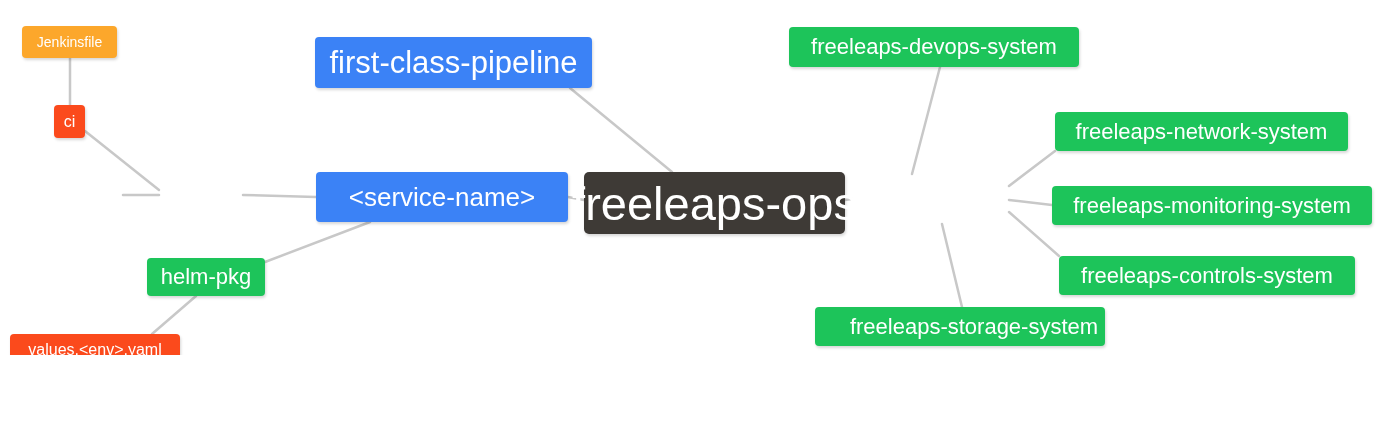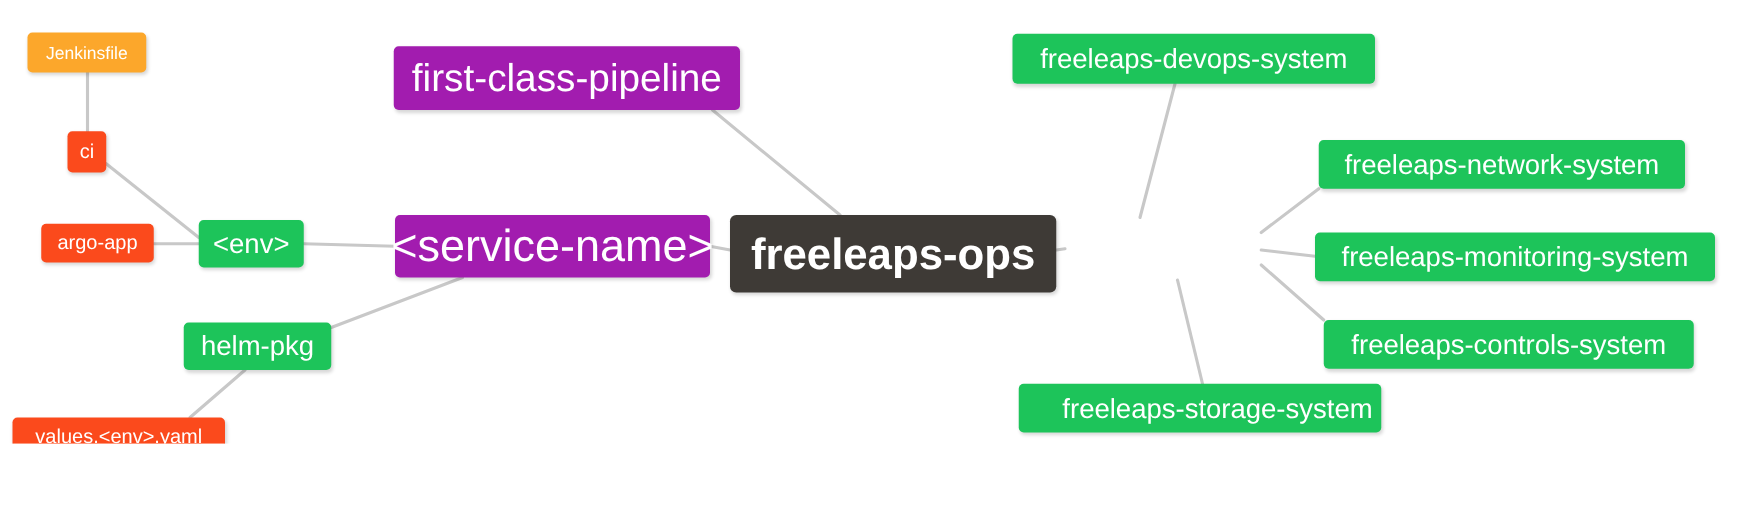--- a/index.html
+++ b/index.html
@@ -40,28 +40,28 @@
     box-shadow: 1px 2px 3px rgba(0,0,0,0.16);
     z-index: 2;
     cursor: default;
     letter-spacing: 0px;
   }
   .node-root {
     background: #3e3a36;
     border-radius: 5px;
     font-size: 35px;
   }
-  .node-blue   { background: #a21caf; }
+  .node-blue   { background: #3b82f6; }
   .node-green  { background: #1dc45a; }
   .node-orange { background: #fca72b; }
   .node-red    { background: #fb4a1c; }
 
-  .size-xl  { font-size: 35px; font-weight: bold; }
+  .size-xl  { font-size: 47px; }
   .size-lg  { font-size: 31px; }
-  .size-md  { font-size: 36px; }
+  .size-md  { font-size: 26px; }
   .size-sm  { font-size: 22px; }
   .size-xs  { font-size: 16px; }
   .size-xxs { font-size: 14px; }
 </style>
 </head>
 <body>
 
 <div id="mindmap">
   <svg id="edges" viewBox="0 0 1390 421" width="1390" height="421" xmlns="http://www.w3.org/2000/svg">
       <line x1="70" y1="58" x2="70" y2="105" stroke="#c8c8c8" stroke-width="2.5" stroke-linecap="round"></line>
@@ -78,42 +78,36 @@
       <line x1="1009" y1="200" x2="1052" y2="205" stroke="#c8c8c8" stroke-width="2.5" stroke-linecap="round"></line>
       <line x1="1009" y1="212" x2="1059" y2="256" stroke="#c8c8c8" stroke-width="2.5" stroke-linecap="round"></line>
       <line x1="942" y1="224" x2="962" y2="307" stroke="#c8c8c8" stroke-width="2.5" stroke-linecap="round"></line>
     </svg>
 <div class="node node-orange size-xxs" style="left: 22px; top: 26px; width: 95px; height: 32px;">
       <span>Jenkinsfile</span>
     </div>
     <div class="node node-red size-xs" style="left: 54px; top: 105px; width: 31px; height: 33px;">
       <span>ci</span>
     </div>
-    <div class="node node-red size-xs" style="left: 33px; top: 179px; width: 90px; height: 31px;">
-      <span>argo-app</span>
-    </div>
-    <div class="node node-green size-sm" style="left: 159px; top: 176px; width: 84px; height: 38px;">
-      <span>&lt;env&gt;</span>
-    </div>
     <div class="node node-green size-sm" style="left: 147px; top: 258px; width: 118px; height: 38px;">
       <span>helm-pkg</span>
     </div>
     <div class="node node-red size-xs" style="left: 10px; top: 334px; width: 170px; height: 31px;">
       <span>values.&lt;env&gt;.yaml</span>
     </div>
     <div class="node node-blue size-lg" style="left: 315px; top: 37px; width: 277px; height: 51px;">
       <span>first-class-pipeline</span>
     </div>
     <div class="node node-blue size-md" style="left: 316px; top: 172px; width: 252px; height: 50px;">
       <span>&lt;service-name&gt;</span>
     </div>
     <div class="node node-root size-xl" style="left: 584px; top: 172px; width: 261px; height: 62px;">
       <span>freeleaps-ops</span>
     </div>
-    <div class="node node-green size-sm" style="left: 810px; top: 27px; width: 290px; height: 40px;">
+    <div class="node node-green size-sm" style="left: 789px; top: 27px; width: 290px; height: 40px;">
       <span>freeleaps-devops-system</span>
     </div>
     <div class="node node-green size-sm" style="left: 1052px; top: 186px; width: 320px; height: 39px;">
       <span>freeleaps-monitoring-system</span>
     </div>
     <div class="node node-green size-sm" style="left: 1055px; top: 112px; width: 293px; height: 39px;">
       <span>freeleaps-network-system</span>
     </div>
     <div class="node node-green size-sm" style="left: 1059px; top: 256px; width: 296px; height: 39px;">
       <span>freeleaps-controls-system</span>

